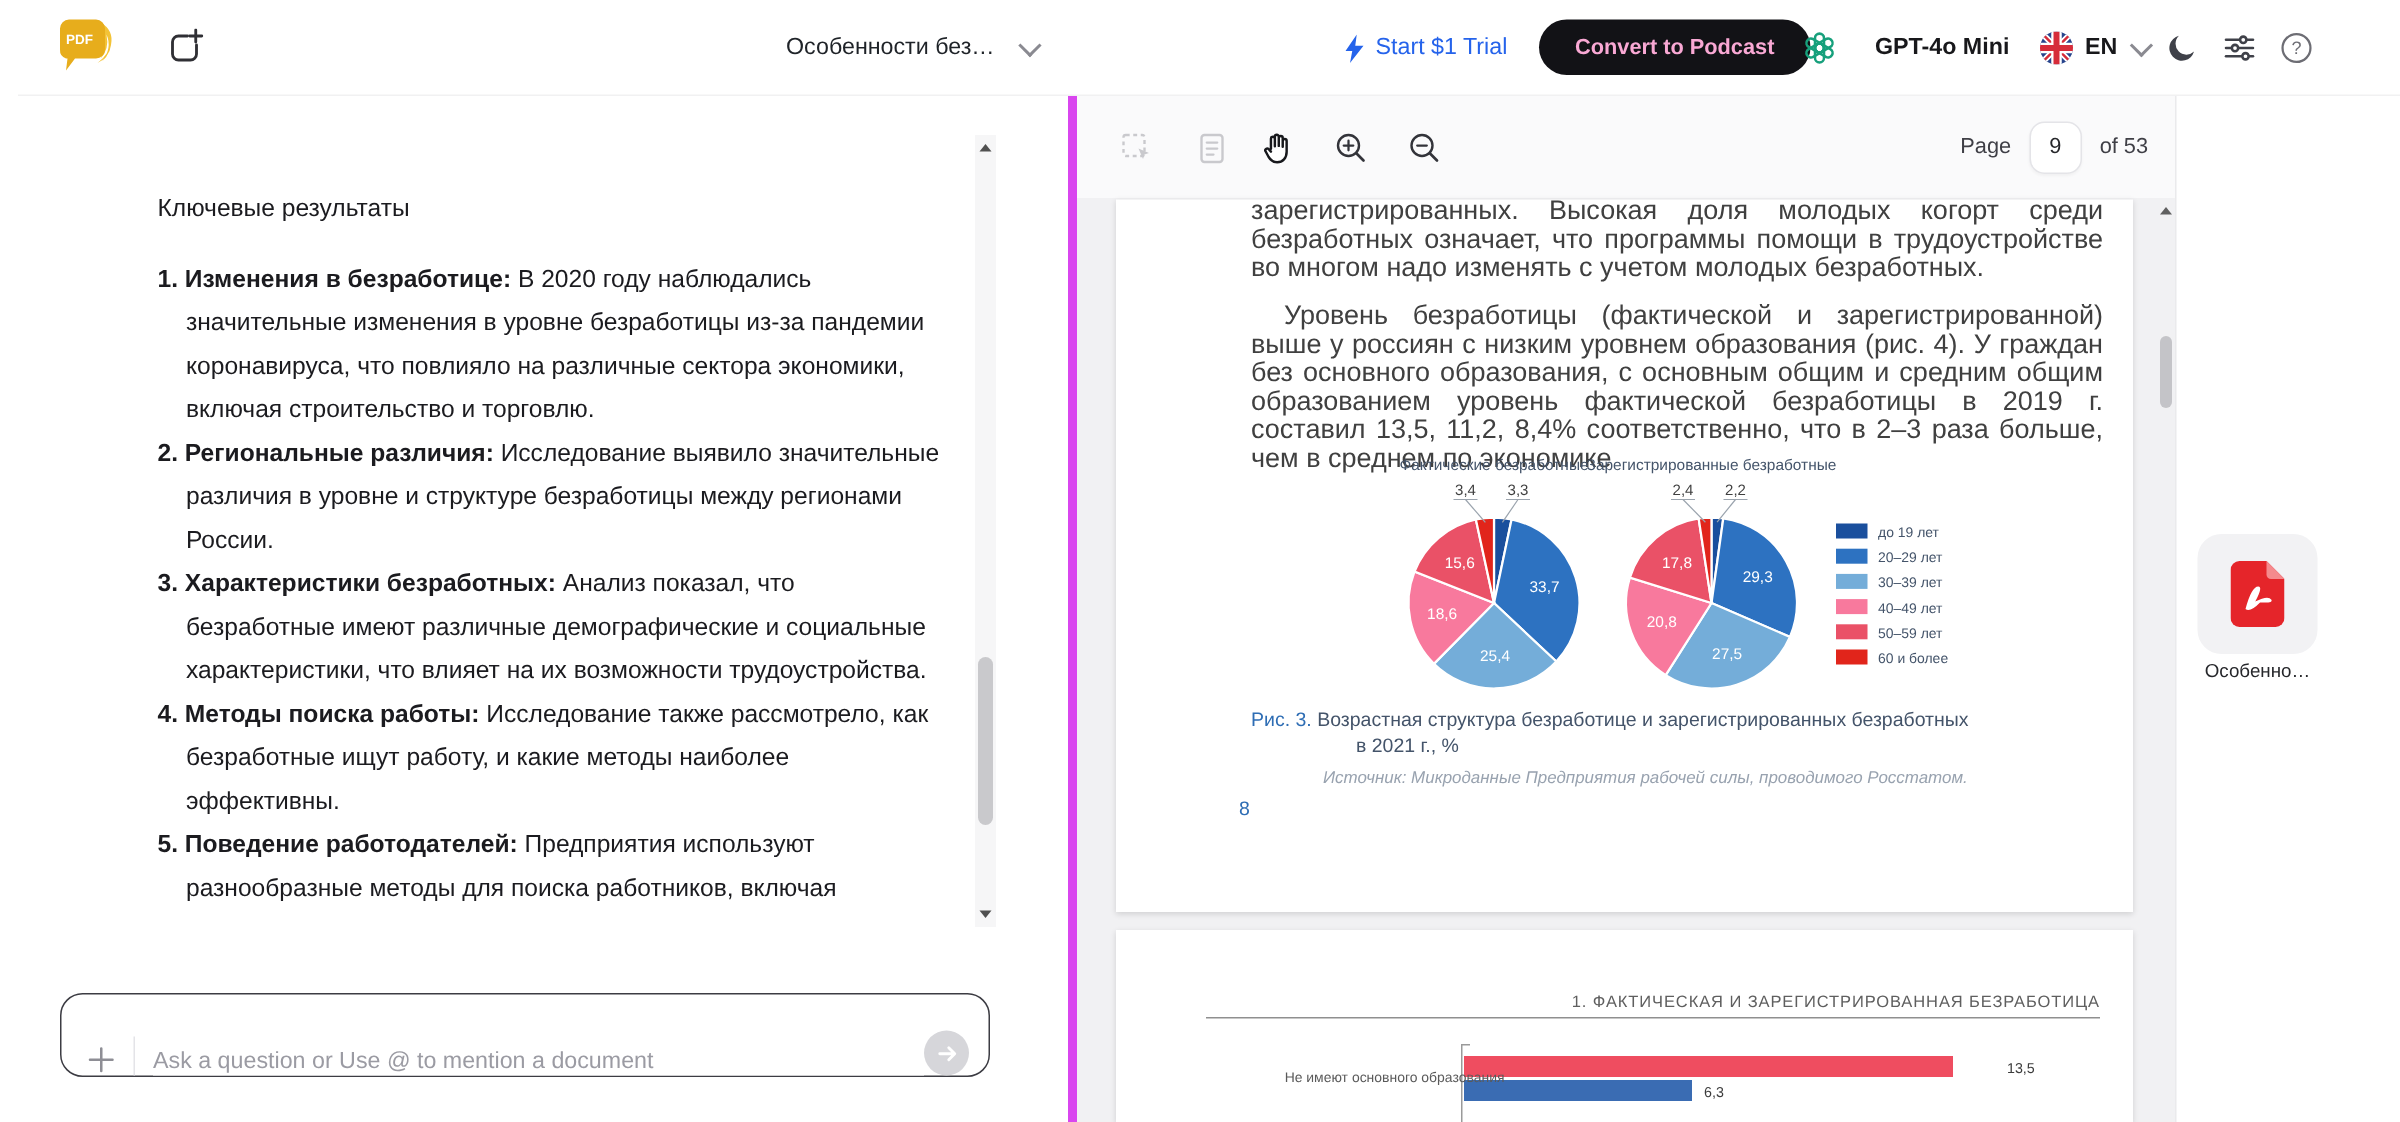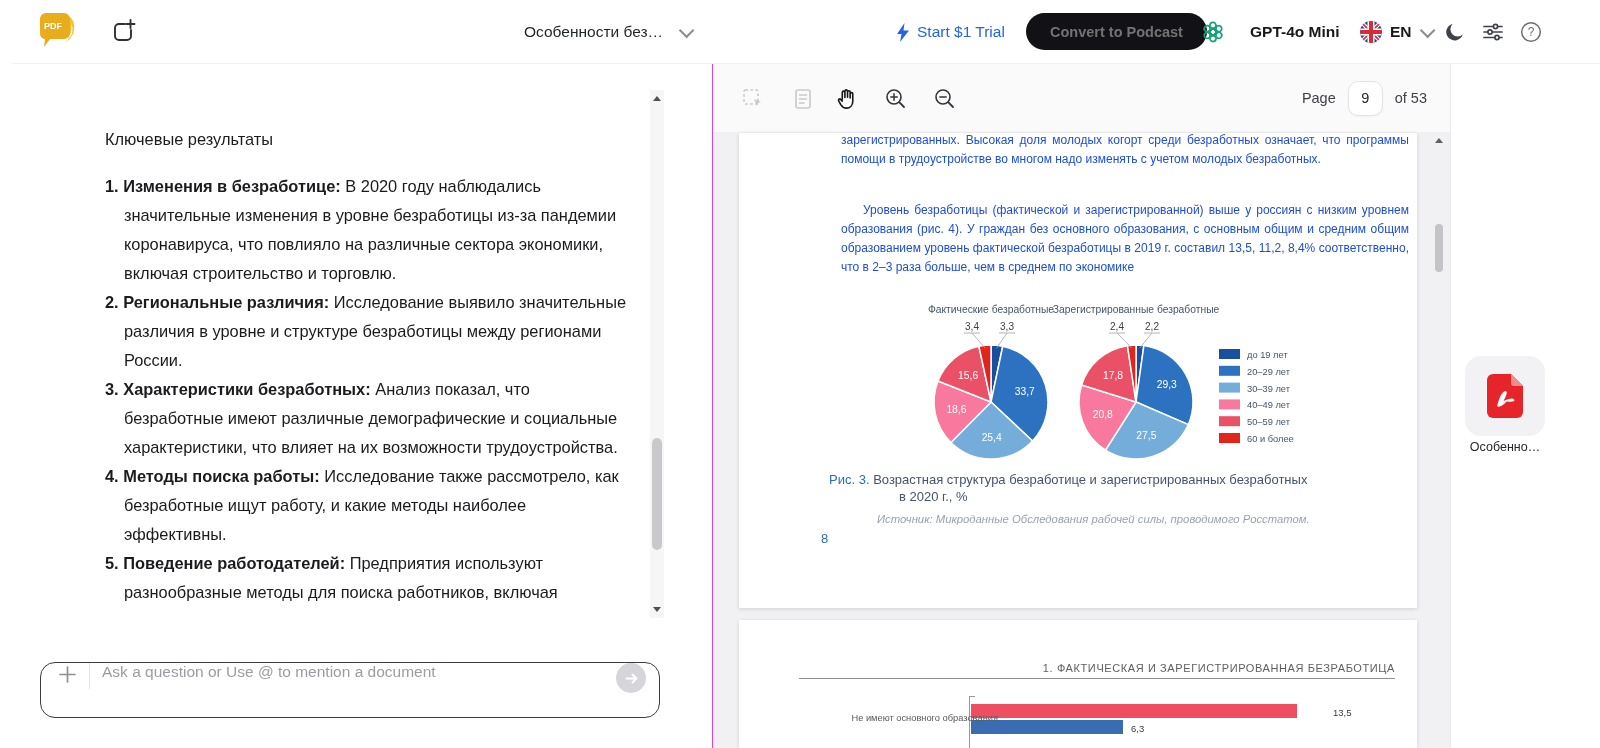--- a/index.html
+++ b/index.html
@@ -12,21 +12,21 @@
             border-bottom:1px solid #f1f1f2; z-index:5; }
   .logo { position:absolute; left:24px; top:11px; width:46px; height:42px; cursor:pointer; }
   .newchat { position:absolute; left:98px; top:19px; width:26px; height:26px; cursor:pointer; }
   .doc-title-wrap { position:absolute; left:512px; top:0; height:64px; display:flex; align-items:center; gap:16px; cursor:pointer; }
   .doc-title { font-size:15.5px; color:#1f2328; }
   .chev { width:11px; height:11px; border-right:2px solid #8a8a91; border-bottom:2px solid #8a8a91;
           transform:rotate(45deg) translateY(-3px); display:inline-block; }
   .trial { position:absolute; left:884px; top:0; height:64px; display:flex; align-items:center; gap:7px;
            color:#2563eb; font-size:15.5px; cursor:pointer; }
   .podcast-btn { position:absolute; left:1014px; top:13px; height:37px; padding:0 24px; background:#121216;
-                 color:#737373; font-size:14.5px; font-weight:bold; border:none; border-radius:19px;
+                 color:#f9a8d4; font-size:14.5px; font-weight:bold; border:none; border-radius:19px;
                  display:flex; align-items:center; cursor:pointer; }
   .model-wrap { position:absolute; left:1190px; top:0; height:64px; display:flex; align-items:center; gap:26px; cursor:pointer;font-weight:bold; }
   .model-label { font-size:15.5px; color:#18181b; }
   .lang-wrap { position:absolute; left:1348px; top:0; height:64px; display:flex; align-items:center; gap:8px; cursor:pointer; }
   .lang-label { font-size:15.5px; color:#18181b; font-weight:bold; }
   .icon-btn { position:absolute; top:0; height:64px; display:flex; align-items:center; cursor:pointer; }
 
   
   .chat-panel { position:absolute; left:0; top:64px; width:712px; height:684px; background:#fff; }
   .messages { position:absolute; left:105px; top:66px; width:522px; color:#1b1b1f; }
@@ -35,50 +35,50 @@
   .chat-list li { font-size:16.4px; line-height:29px; padding-left:19px; text-indent:-19px; color:#1b1b1f; }
   .chat-list li b { font-weight:bold; }
   
   .chat-sb { position:absolute; left:650px; top:26px; width:14px; height:528px; background:#f6f6f7; }
   .sb-arrow-up, .sb-arrow-down { position:absolute; left:3px; width:0; height:0; }
   .sb-arrow-up { top:6px; border-left:4px solid transparent; border-right:4px solid transparent; border-bottom:5px solid #505050; }
   .sb-arrow-down { bottom:6px; border-left:4px solid transparent; border-right:4px solid transparent; border-top:5px solid #505050; }
   .chat-thumb { position:absolute; left:2px; top:348px; width:10px; height:112px; background:#c9c9cc; border-radius:5px; }
   
   .ask-bar { position:absolute; left:40px; top:598px; width:620px; height:56px; background:#fff;
-             border:1.6px solid #3c3c43; border-radius:15px; display:flex; align-items:flex-start; padding:0 13px 0 15px; }
+             border:1.6px solid #3c3c43; border-radius:15px; display:flex; align-items:flex-end; padding:0 13px 0 15px; }
   .plus-btn { width:22px; height:22px; display:flex; align-items:center; justify-content:center; cursor:pointer; }
   .ask-divider { width:1px; height:26px; background:#e4e4e8; margin:0 12px 0 11px; }
   .ask-input { flex:1; border:none; outline:none; font-size:15.5px; color:#1b1b1f;
                font-family:"Liberation Sans",sans-serif; }
   .ask-input::placeholder { color:#9b9ba3; }
   .send-btn { width:30px; height:30px; border-radius:50%; background:#d6d6da; border:none; display:flex;
               align-items:center; justify-content:center; cursor:pointer; }
 
   
   .pdf-panel { position:absolute; left:712px; top:64px; width:738px; height:684px; background:#f1f1f3;
-               border-left:1px solid #d946ef; }
+               border-left:6px solid #d946ef; }
   .pdf-toolbar { position:absolute; left:0; top:0; width:738px; height:68px; background:#fafafb; }
   .tb-icon { position:absolute; top:23px; width:24px; height:24px; cursor:pointer; }
   .page-ctl { position:absolute; right:24px; top:0; height:68px; display:flex; align-items:center; gap:12px; }
   .page-ctl .lbl { font-size:14.5px; color:#3f3f46; }
   .page-input { width:35px; height:35px; border:1px solid #e4e4e8; border-radius:10px; text-align:center;
                 font-size:14.5px; color:#26272b; background:#fff; font-family:"Liberation Sans",sans-serif;
                 box-shadow:0 1px 2px rgba(0,0,0,.04); }
   
   .pdf-sb-arrow { position:absolute; left:722px; top:74px; width:0; height:0;
                   border-left:4px solid transparent; border-right:4px solid transparent; border-bottom:5px solid #606060; }
   .pdf-thumb { position:absolute; left:722px; top:160px; width:8px; height:48px; background:#c4c4c8; border-radius:4px; }
 
   .page-card { position:absolute; left:26px; width:678px; background:#fff; box-shadow:0 1px 4px rgba(0,0,0,.14); }
   #page-card-1 { top:69px; height:475px; }
   #page-card-2 { top:556px; height:128px; }
 
-  .pdf-par { position:absolute; left:102px; width:568px; font-size:12px; line-height:19px;
-             color:#1d4ed8; text-align:justify; }
+  .pdf-par { position:absolute; left:90px; width:568px; font-size:18px; line-height:19px;
+             color:#404040; text-align:justify; }
   #pdf-par-1 { top:-2px; }
   #pdf-par-2 { top:68px; text-indent:22px; }
   #fig-pies { position:absolute; left:0; top:158px; }
   .pie-title { font-size:10.3px; fill:#44546a; }
   .pie-val { font-size:10.3px; fill:#ffffff; }
   .pie-sm { font-size:10px; fill:#3f3f3f; }
   .ldr { stroke:#9aa3ad; stroke-width:0.8; fill:none; }
   .lgnd-txt { font-size:9.3px; fill:#44546a; }
   .fig-caption { position:absolute; left:90px; top:338px; width:566px; font-size:13px; line-height:17px; color:#44546a; }
   .cap-label { color:#2e6db4; }
@@ -302,22 +302,22 @@
           <rect x="480" y="108.4" width="21" height="10" fill="#f8799d"></rect>
           <text x="508" y="117.4" class="lgnd-txt">40–49 лет</text>
           <rect x="480" y="125.2" width="21" height="10" fill="#ea5167"></rect>
           <text x="508" y="134.2" class="lgnd-txt">50–59 лет</text>
           <rect x="480" y="142" width="21" height="10" fill="#e1251b"></rect>
           <text x="508" y="151" class="lgnd-txt">60 и более</text>
         </svg>
       <div class="fig-caption">
         <div><span class="cap-label">Рис. 3.</span>
              <span>Возрастная структура безработице и зарегистрированных безработных</span></div>
-        <div class="cap-line2">в 2020 г., %</div>
-        <div class="cap-source">Источник: Микроданные Обследования рабочей силы, проводимого Росстатом.</div>
+        <div class="cap-line2">в 2021 г., %</div>
+        <div class="cap-source">Источник: Микроданные Предприятия рабочей силы, проводимого Росстатом.</div>
       </div>
       <div class="pdf-pagenum">8</div>
     </div>
 
     <div class="page-card" id="page-card-2">
       <div class="p2-header">1. ФАКТИЧЕСКАЯ И ЗАРЕГИСТРИРОВАННАЯ БЕЗРАБОТИЦА</div>
       <div class="p2-rule"></div>
       <div class="p2-axis"></div>
       <div id="bar-chart">
           <div class="bar" style="left: 232px; top: 84px; width: 326px; background: rgb(239, 77, 96);"></div>

